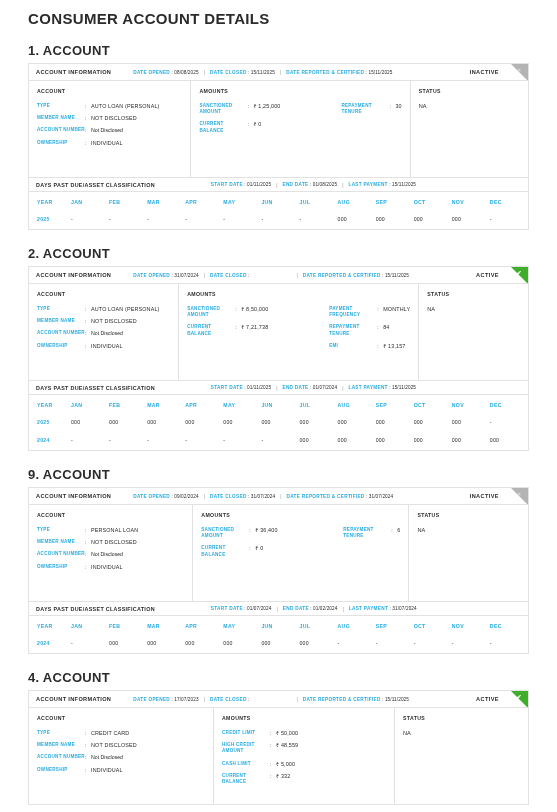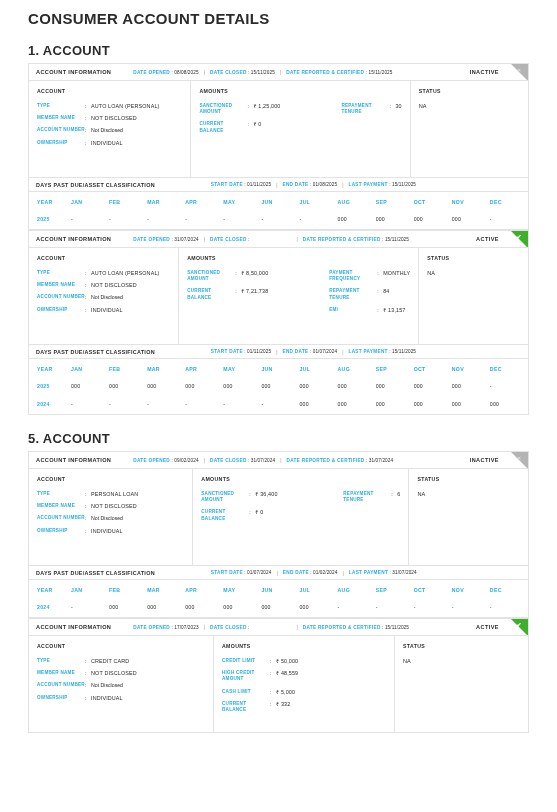--- a/index.html
+++ b/index.html
@@ -307,20 +307,21 @@
               <td class="dash">-</td>
               <td>000</td>
               <td>000</td>
               <td>000</td>
               <td>000</td>
               <td class="dash">-</td>
             </tr>
           </tbody>
         </table>
       </div>
+      <div class="acct-title">2. ACCOUNT</div>
       <div class="card">
         <div class="card-head">
           <span class="head-label">ACCOUNT INFORMATION</span>
           <span style="width: 22px;"></span>
           <span class="head-field"><span class="k">DATE OPENED</span> : 31/07/2024</span>
           <span class="sep">|</span>
           <span class="head-field"><span class="k">DATE CLOSED</span> : </span>
           <span style="width: 42px;"></span>
           <span class="sep">|</span>
           <span class="head-field"><span class="k">DATE REPORTED &amp; CERTIFIED</span> : 15/11/2025</span>
@@ -446,21 +447,21 @@
               <td>000</td>
               <td>000</td>
               <td>000</td>
               <td>000</td>
               <td>000</td>
               <td>000</td>
             </tr>
           </tbody>
         </table>
       </div>
-      <div class="acct-title">5. ACCOUNT</div>
+      <div class="acct-title">9. ACCOUNT</div>
       <div class="card">
         <div class="card-head">
           <span class="head-label">ACCOUNT INFORMATION</span>
           <span style="width: 22px;"></span>
           <span class="head-field"><span class="k">DATE OPENED</span> : 09/02/2024</span>
           <span class="sep">|</span>
           <span class="head-field"><span class="k">DATE CLOSED</span> : 31/07/2024</span>
           <span class="sep">|</span>
           <span class="head-field"><span class="k">DATE REPORTED &amp; CERTIFIED</span> : 31/07/2024</span>
           <span class="status-word">INACTIVE</span>
@@ -560,20 +561,21 @@
               <td>000</td>
               <td class="dash">-</td>
               <td class="dash">-</td>
               <td class="dash">-</td>
               <td class="dash">-</td>
               <td class="dash">-</td>
             </tr>
           </tbody>
         </table>
       </div>
+      <div class="acct-title">4. ACCOUNT</div>
       <div class="card">
         <div class="card-head">
           <span class="head-label">ACCOUNT INFORMATION</span>
           <span style="width: 22px;"></span>
           <span class="head-field"><span class="k">DATE OPENED</span> : 17/07/2023</span>
           <span class="sep">|</span>
           <span class="head-field"><span class="k">DATE CLOSED</span> : </span>
           <span style="width: 42px;"></span>
           <span class="sep">|</span>
           <span class="head-field"><span class="k">DATE REPORTED &amp; CERTIFIED</span> : 15/11/2025</span>

